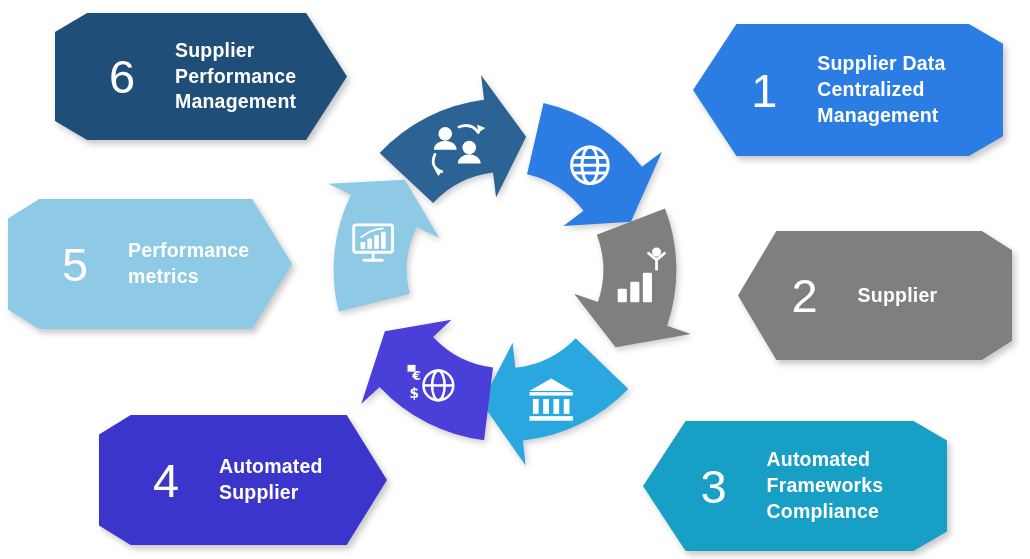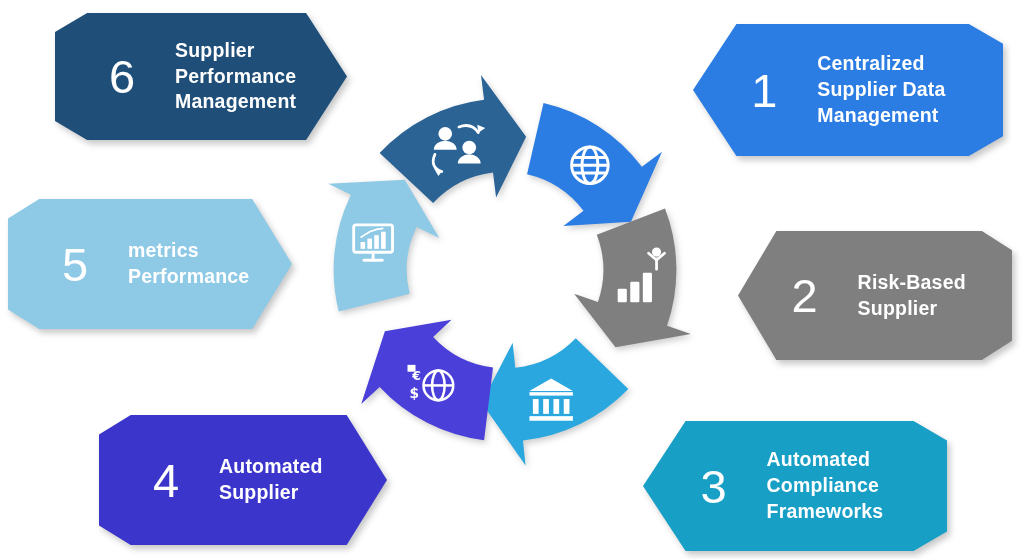--- a/index.html
+++ b/index.html
@@ -116,64 +116,63 @@
         <line x1="0" y1="9" x2="0" y2="15"></line>
         <line x1="-8" y1="16" x2="8" y2="16"></line>
       </g>
     </g>
   </svg>
 
   <div class="badge b1">
     <div class="shape tip-left" style="background-color: rgb(43, 125, 227);">
       <div class="num">1</div>
       <div class="lines">
+        <span>Supplier Data</span>
         <span>Centralized</span>
-        <span>Supplier Data</span>
         <span>Management</span>
       </div>
     </div>
   </div>
 
   <div class="badge b2">
     <div class="shape tip-left" style="background-color: rgb(127, 127, 127);">
       <div class="num">2</div>
       <div class="lines">
-        <span>Risk-Based</span>
         <span>Supplier</span>
       </div>
     </div>
   </div>
 
   <div class="badge b3">
     <div class="shape tip-left" style="background-color: rgb(24, 159, 198);">
       <div class="num">3</div>
       <div class="lines">
         <span>Automated</span>
+        <span>Frameworks</span>
         <span>Compliance</span>
-        <span>Frameworks</span>
       </div>
     </div>
   </div>
 
   <div class="badge b4">
     <div class="shape tip-right" style="background-color: rgb(59, 53, 204);">
       <div class="num">4</div>
       <div class="lines">
         <span>Automated</span>
         <span>Supplier</span>
       </div>
     </div>
   </div>
 
   <div class="badge b5">
     <div class="shape tip-right" style="background-color: rgb(142, 201, 230);">
       <div class="num">5</div>
       <div class="lines">
+        <span>Performance</span>
         <span>metrics</span>
-        <span>Performance</span>
       </div>
     </div>
   </div>
 
   <div class="badge b6">
     <div class="shape tip-right" style="background-color: rgb(31, 78, 121);">
       <div class="num">6</div>
       <div class="lines">
         <span>Supplier</span>
         <span>Performance</span>

